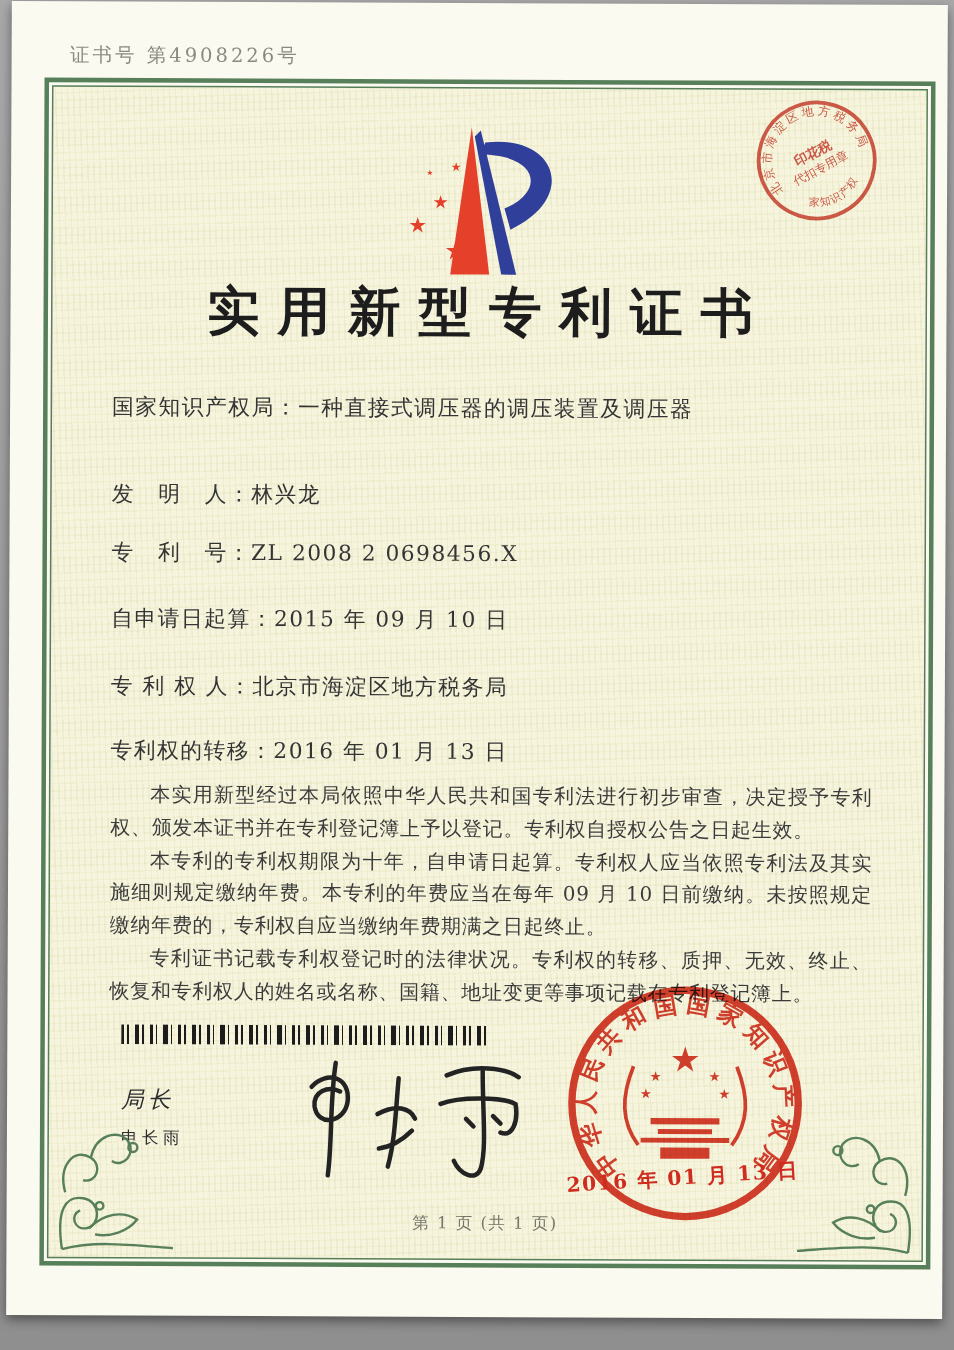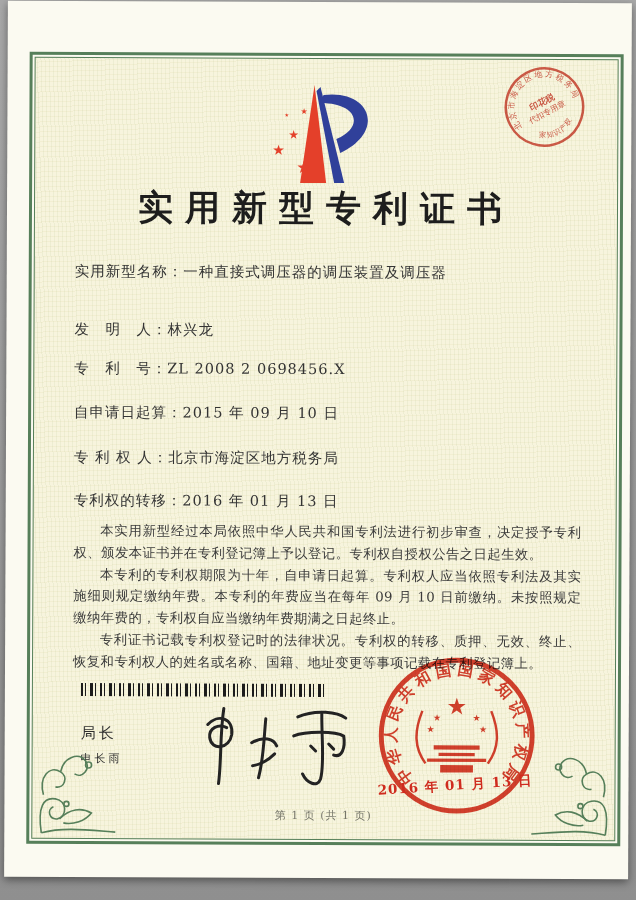--- a/index.html
+++ b/index.html
@@ -40,39 +40,40 @@
     position:absolute;left:40px;right:34px;top:462px;
     font-size:13.3px;line-height:21.8px;color:#3b3b3b;text-align:justify;letter-spacing:.5px;
   }
   .paras p{margin:0;text-indent:2em;}
   .barcode{
     position:absolute;left:48px;top:625px;width:246px;height:13px;
     background:
       repeating-linear-gradient(90deg,#1c1c1c 0 2px,transparent 2px 4px,#1c1c1c 4px 5px,
         transparent 5px 9px,#1c1c1c 9px 12px,transparent 12px 14px,#1c1c1c 14px 15px,transparent 15px 19px);
   }
-  .issuer-title{position:absolute;left:48px;top:666px;font-size:15px;color:#2e2e2e;letter-spacing:3px;}
+  .issuer-title{position:absolute;left:48px;top:666px;font-size:15px;color:#2e2e2e;letter-spacing:3px;font-style:italic;}
   .issuer-name{position:absolute;left:48px;top:693px;font-size:11px;color:#2e2e2e;letter-spacing:3px;}
   .signature{position:absolute;left:146px;top:632px;width:190px;height:100px;}
   .sipo-seal{position:absolute;left:342px;top:594px;width:164px;height:164px;mix-blend-mode:multiply;opacity:.92;}
   .seal-date{
     position:absolute;left:345px;top:717px;font-size:13.5px;font-weight:bold;
     color:var(--date-red,#cf2b1e);letter-spacing:1px;transform:rotate(-4deg);white-space:nowrap;
   }
   .footer{position:absolute;left:0;right:0;top:749px;text-align:center;font-size:11px;color:#76766a;letter-spacing:1px;}
   .ornament{position:absolute;bottom:1px;width:84px;height:100px;}
   .orn-bl{left:1px;}
   .orn-br{right:1px;transform:scaleX(-1);}
   .tax-stamp{position:absolute;left:495px;top:62px;width:84px;height:84px;transform:rotate(-28deg);mix-blend-mode:multiply;opacity:.85;}
 </style>
 </head>
 <body>
 
 <div class="paper">
 
+  <div class="cert-no">证书号 第4908226号</div>
 
   <div class="frame">
     <div class="frame-inner">
 
       <svg class="logo" viewBox="0 0 130 108">
         <polygon points="60,4 72,102 46,102" fill="var(--logo-red,#e4402a)"></polygon>
         <polygon points="66,6 90,102 80,102 62,10" fill="var(--logo-blue,#30409a)"></polygon>
         <path d="M69,14 C116,8 132,50 86,72 L82,58 C110,46 104,22 66,22 Z" fill="var(--logo-blue,#30409a)"></path>
         <g fill="var(--logo-red,#e4402a)" font-family="'DejaVu Sans',sans-serif">
           <text x="46" y="33" font-size="8">★</text>
@@ -81,21 +82,21 @@
           <text x="18" y="74" font-size="14">★</text>
           <text x="42" y="92" font-size="17">★</text>
           <text x="30" y="36" font-size="5">★</text>
           <text x="58" y="24" font-size="5">★</text>
         </g>
       </svg>
 
       <div class="title">实用新型专利证书</div>
 
       <div class="fields">
-        <div class="field f0"><span>实用新型名称：</span><span>一种直接式调压器的调压装置及调压器</span></div>
+        <div class="field f0"><span>国家知识产权局：</span><span>一种直接式调压器的调压装置及调压器</span></div>
         <div class="field f1"><span>发　明　人：</span><span>林兴龙</span></div>
         <div class="field f2"><span>专　利　号：</span><span>ZL 2008 2 0698456.X</span></div>
         <div class="field f3"><span>自申请日起算：</span><span>2015 年 09 月 10 日</span></div>
         <div class="field f4"><span>专 利 权 人：</span><span>北京市海淀区地方税务局</span></div>
         <div class="field f5"><span>专利权的转移：</span><span>2016 年 01 月 13 日</span></div>
       </div>
 
       <div class="paras">
         <p>本实用新型经过本局依照中华人民共和国专利法进行初步审查，决定授予专利权、颁发本证书并在专利登记簿上予以登记。专利权自授权公告之日起生效。</p>
         <p>本专利的专利权期限为十年，自申请日起算。专利权人应当依照专利法及其实施细则规定缴纳年费。本专利的年费应当在每年 09 月 10 日前缴纳。未按照规定缴纳年费的，专利权自应当缴纳年费期满之日起终止。</p>

